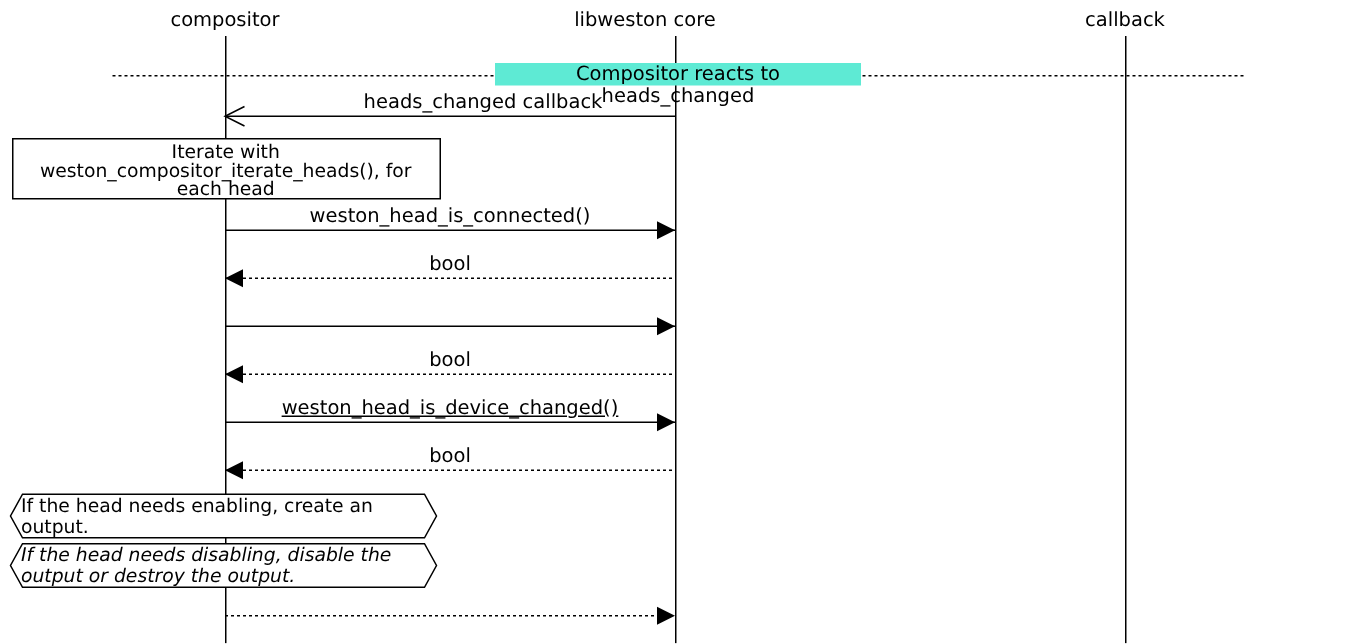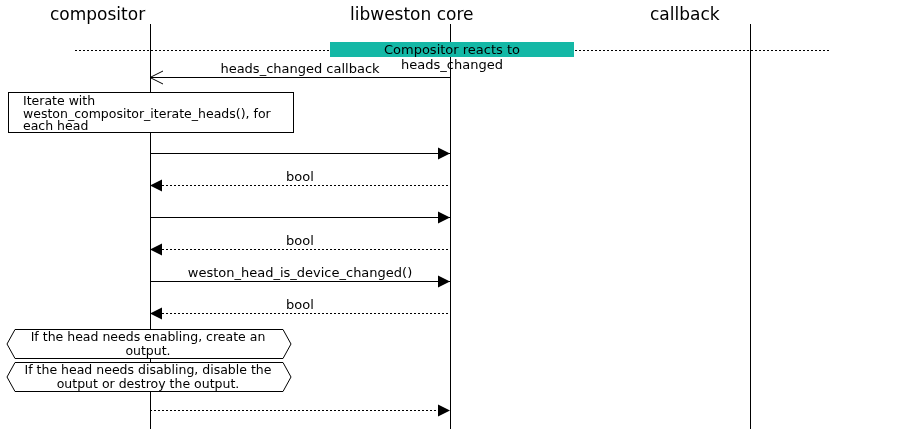--- a/index.html
+++ b/index.html
@@ -7,37 +7,37 @@
     position:relative;
     width:900px;height:429px;
     background:#ffffff;
     font-family:"DejaVu Sans","Liberation Sans",sans-serif;
     color:#000;
     overflow:hidden;
   }
   svg{position:absolute;left:0;top:0;}
   .actor-label{
     position:absolute;top:6px;height:16px;line-height:16px;
-    font-size:17px;width:200px;
+    font-size:13px;text-align:center;width:200px;
   }
   .divider-label{
     position:absolute;top:42px;height:15px;line-height:15px;
-    font-size:13px;text-align:center;background:#14b8a6;padding:0 2px;
+    font-size:13px;text-align:center;background:#5eead4;padding:0 2px;
   }
   .msg-label{
     position:absolute;width:300px;left:150px;
     font-size:13px;text-align:center;height:15px;line-height:15px;
   }
   .note-text{
     position:absolute;left:10px;top:95px;width:281px;
-    font-size:12.5px;line-height:12.5px;padding-left:13px;
+    font-size:12.5px;text-align:center;line-height:12.5px;
   }
   .hex-text{
     position:absolute;left:14px;width:268px;
-    font-size:12.5px;text-align:center;line-height:14px;
+    font-size:12.5px;text-align:left;line-height:14px;
   }
 </style>
 </head>
 <body>
 
 <div class="canvas">
 
   <svg width="900" height="429" viewBox="0 0 900 429">
 
     <line x1="150.5" y1="24" x2="150.5" y2="429" stroke="#000" stroke-width="1"></line>
@@ -71,29 +71,30 @@
 
     <polygon points="15,329.5 283,329.5 291,344 283,358.5 15,358.5 7,344" fill="#ffffff" stroke="#000" stroke-width="1"></polygon>
 
     <polygon points="15,362.5 283,362.5 291,377 283,391.5 15,391.5 7,377" fill="#ffffff" stroke="#000" stroke-width="1"></polygon>
 
     <line x1="150" y1="410.5" x2="450" y2="410.5" stroke="#000" stroke-width="1" stroke-dasharray="2,2"></line>
     <polygon points="438,404.5 450,410.5 438,416.5" fill="#000"></polygon>
   </svg>
 
   <div class="actor-label" style="left:50px;">compositor</div>
-  <div class="actor-label" style="left:350px;">libweston core</div>
+  <div class="actor-label" style="left:330px;">libweston core</div>
   <div class="actor-label" style="left:650px;">callback</div>
 
   <div class="divider-label" style="left:330px;width:240px;">Compositor reacts to heads_changed</div>
 
-  <div class="msg-label" style="top:61px;">heads_changed callback</div>
+  <div class="msg-label" style="top:61px;margin-left:22px;">heads_changed callback</div>
+  <div class="msg-label" style="top:137px;">weston_head_is_connected()</div>
   <div class="msg-label" style="top:169px;">bool</div>
   <div class="msg-label" style="top:233px;">bool</div>
-  <div class="msg-label" style="top:265px;">weston_head_is_device_changed()</div>
+  <div class="msg-label" style="top:265px;text-decoration:underline;">weston_head_is_device_changed()</div>
   <div class="msg-label" style="top:297px;">bool</div>
 
   <div class="note-text">Iterate with weston_compositor_iterate_heads(), for each head</div>
 
   <div class="hex-text" style="top:330px;">If the head needs enabling, create an output.</div>
-  <div class="hex-text" style="top:363px;">If the head needs disabling, disable the output or destroy the output.</div>
+  <div class="hex-text" style="top:363px;font-style:italic;">If the head needs disabling, disable the output or destroy the output.</div>
 
 </div>
 
 </body></html>

